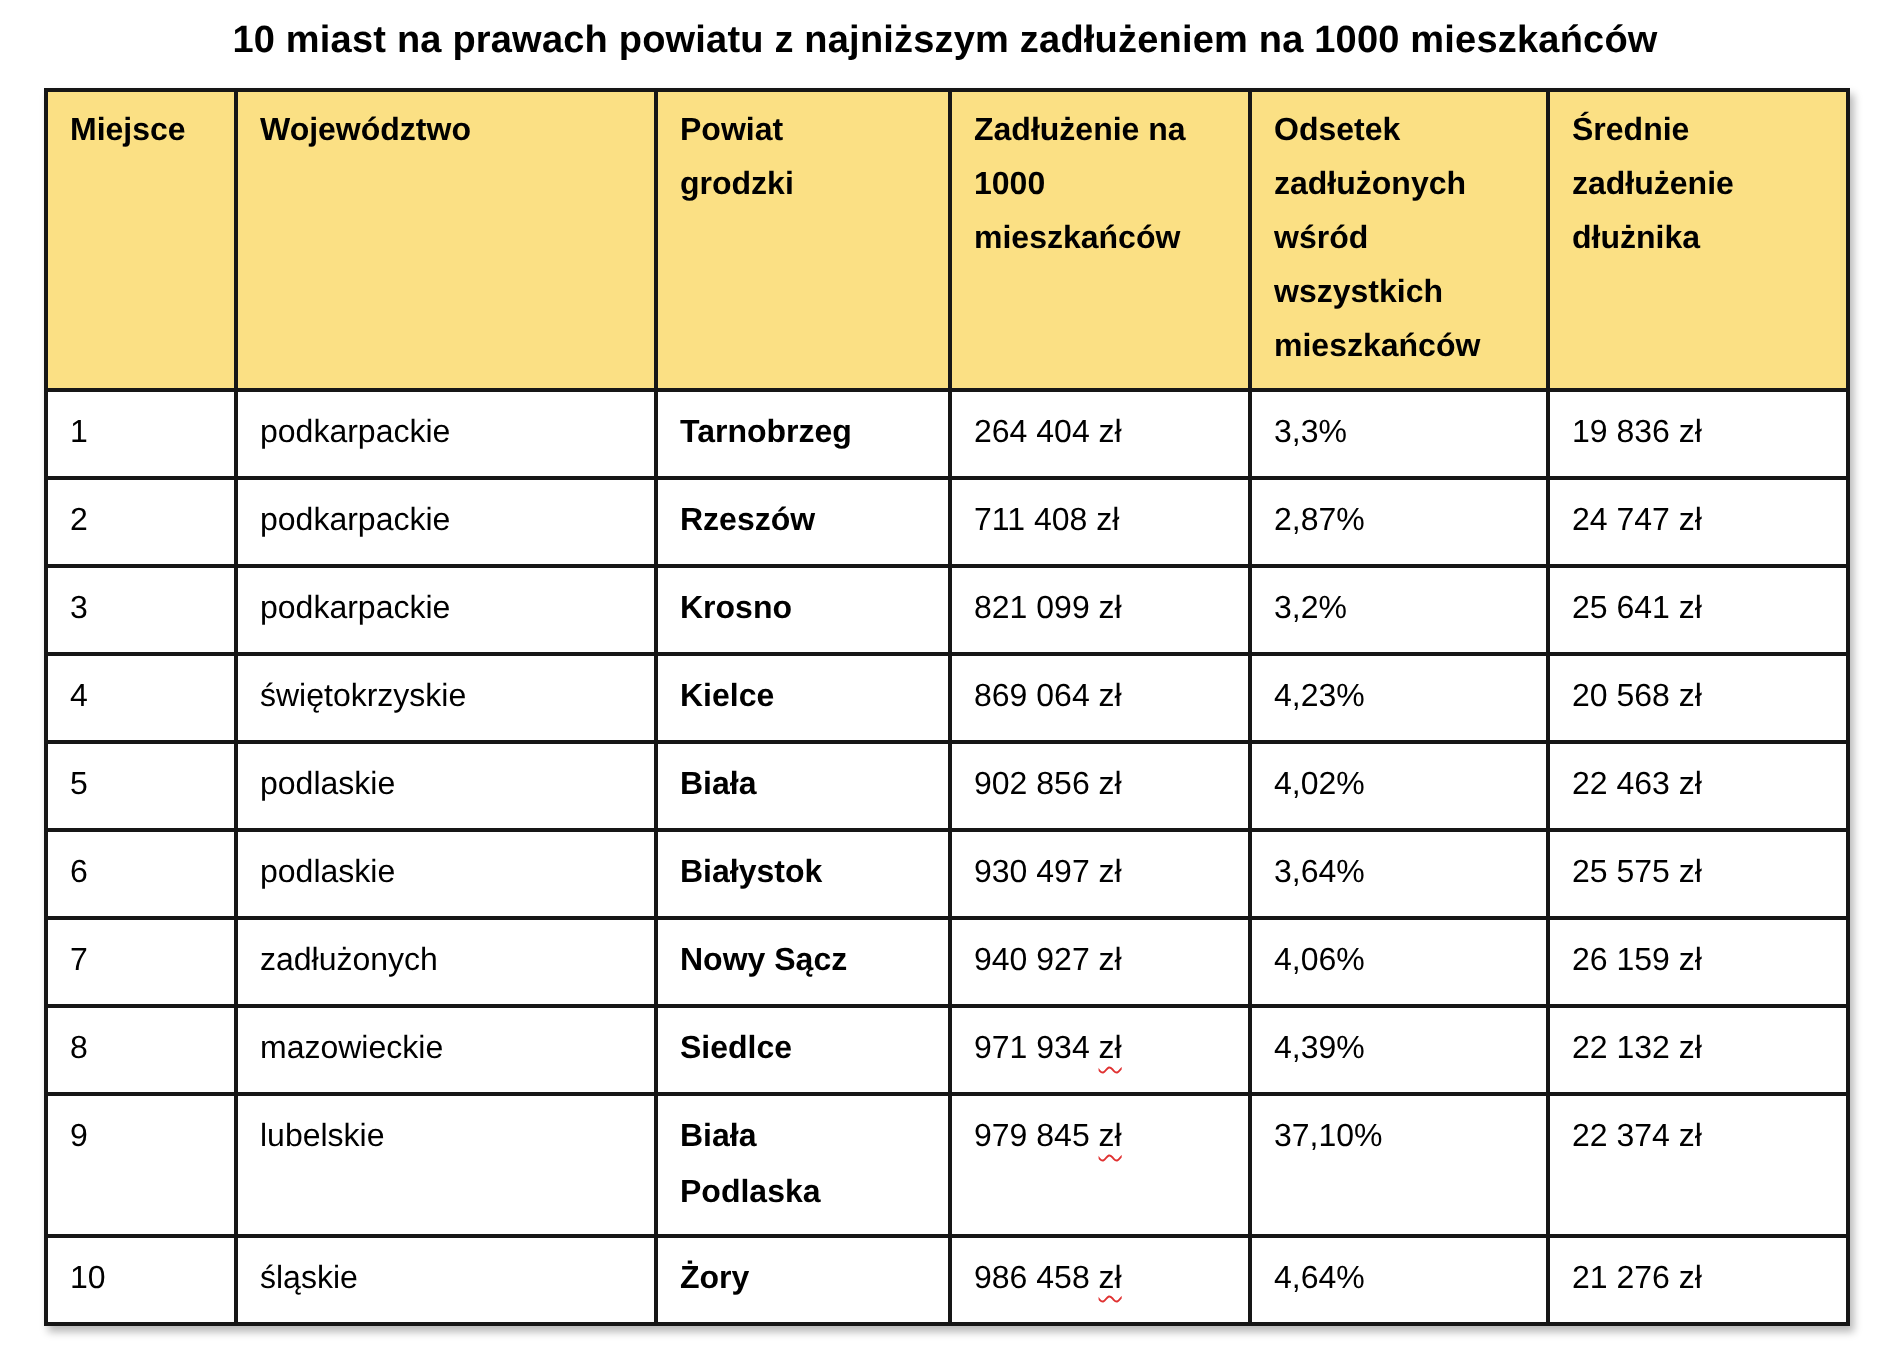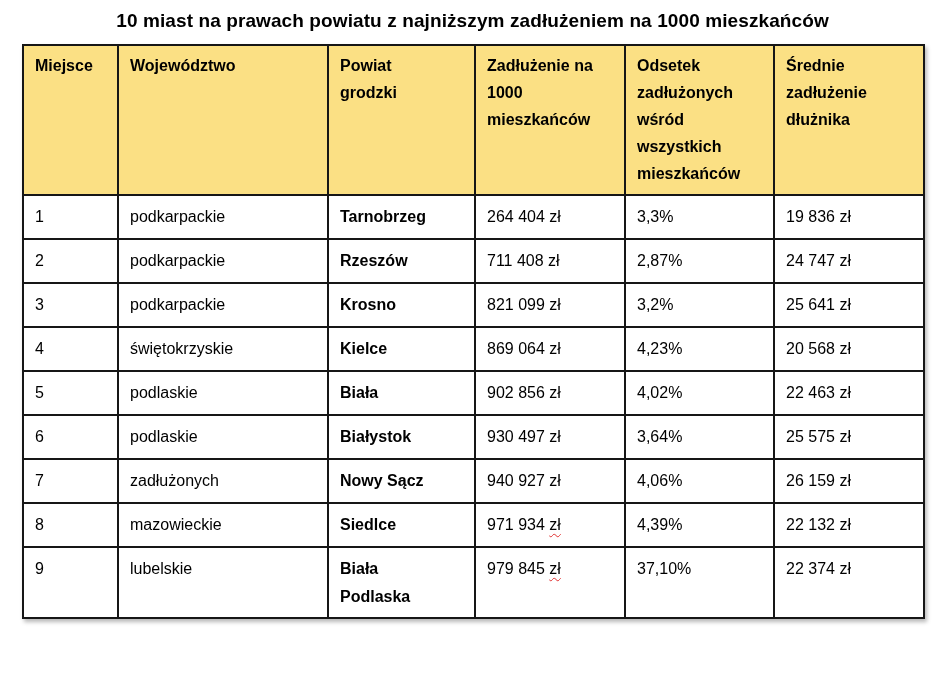--- a/index.html
+++ b/index.html
@@ -173,14 +173,22 @@
       </tr>
       <tr data-name="table-row">
         <td data-name="cell-miejsce">9</td>
         <td data-name="cell-wojewodztwo">lubelskie</td>
         <td data-name="cell-powiat">Biała
 Podlaska</td>
         <td data-name="cell-zadluzenie">979 845 <span class="squiggle" data-name="spellcheck-underlined-word">zł</span></td>
         <td data-name="cell-odsetek">37,10%</td>
         <td data-name="cell-srednie">22 374 zł</td>
       </tr>
+      <tr data-name="table-row">
+        <td data-name="cell-miejsce">10</td>
+        <td data-name="cell-wojewodztwo">śląskie</td>
+        <td data-name="cell-powiat">Żory</td>
+        <td data-name="cell-zadluzenie">986 458 <span class="squiggle" data-name="spellcheck-underlined-word">zł</span></td>
+        <td data-name="cell-odsetek">4,64%</td>
+        <td data-name="cell-srednie">21 276 zł</td>
+      </tr>
     </tbody>
 </table>
 
 </body></html>

